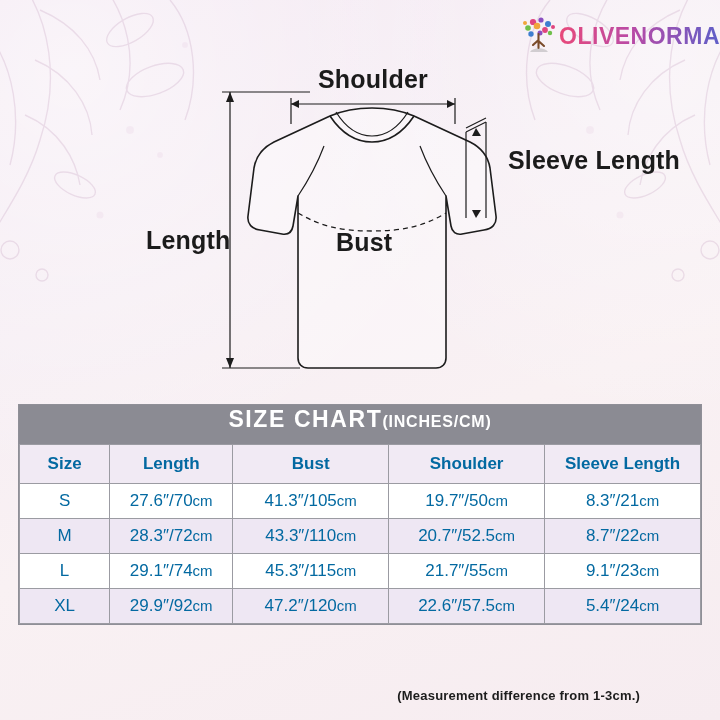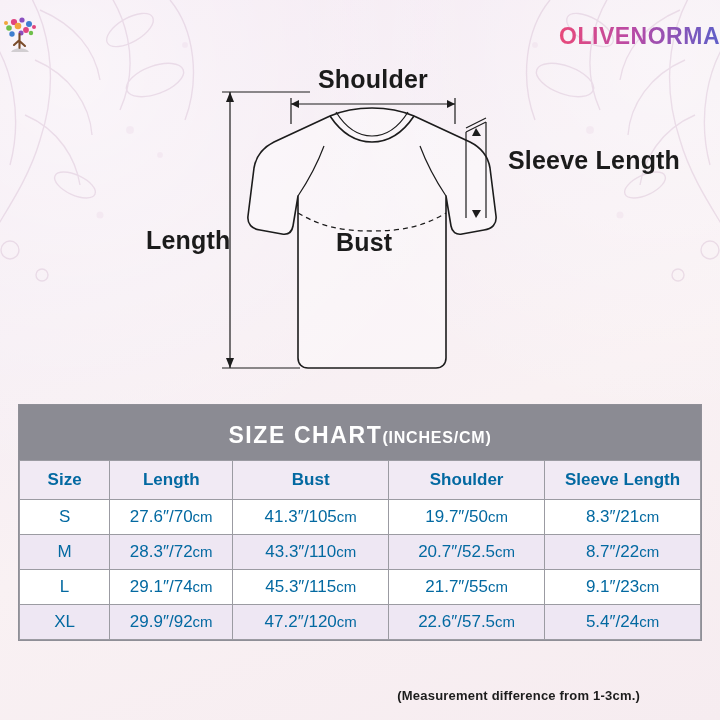--- a/index.html
+++ b/index.html
@@ -32,21 +32,21 @@
   .floral.tr { right: -20px; top: -30px; transform: scaleX(-1); }
 
   
   .logo-row {
     position: absolute;
     top: 14px;
     left: 0;
     width: 720px;
     display: flex;
     align-items: center;
-    justify-content: space-between;
+    justify-content: flex-end;
   }
   .logo-mark { width: 40px; height: 44px; }
   .logo-text {
     font-size: 23px;
     font-weight: bold;
     letter-spacing: 0.5px;
     background: linear-gradient(90deg, #e8497a 0%, #b94aa6 45%, #5f5fc8 100%);
     -webkit-background-clip: text;
     background-clip: text;
     color: transparent;
@@ -82,21 +82,21 @@
     top: 404px;
     width: 684px;
     border: 1px solid #8f8f97;
     box-sizing: border-box;
     background: #ffffff;
   }
   .chart-title {
     background: #8b8b93;
     color: #ffffff;
     text-align: center;
-    padding: 17px 0 11px 0;
+    padding: 1px 0 11px 0;
     font-size: 23px;
     font-weight: bold;
     letter-spacing: 1.6px;
   }
   .chart-title .unit {
     font-size: 16px;
     letter-spacing: 0.8px;
   }
   table.size-table {
     border-collapse: collapse;

